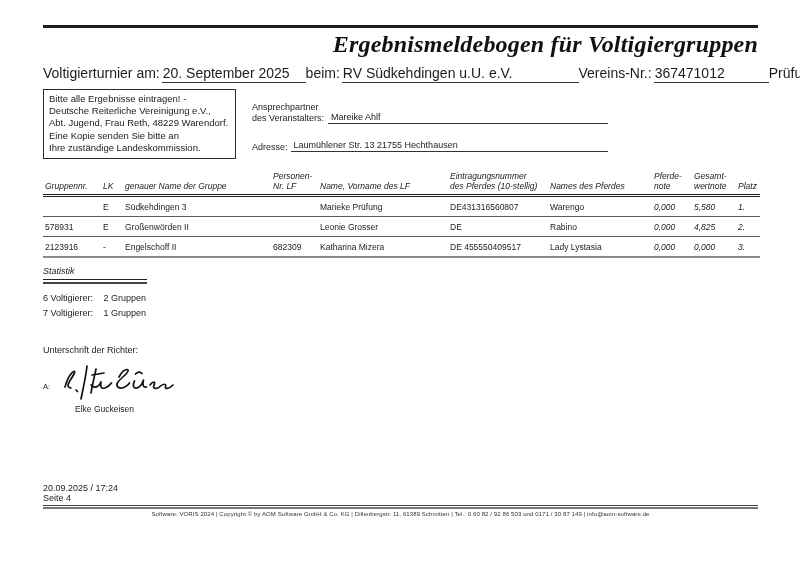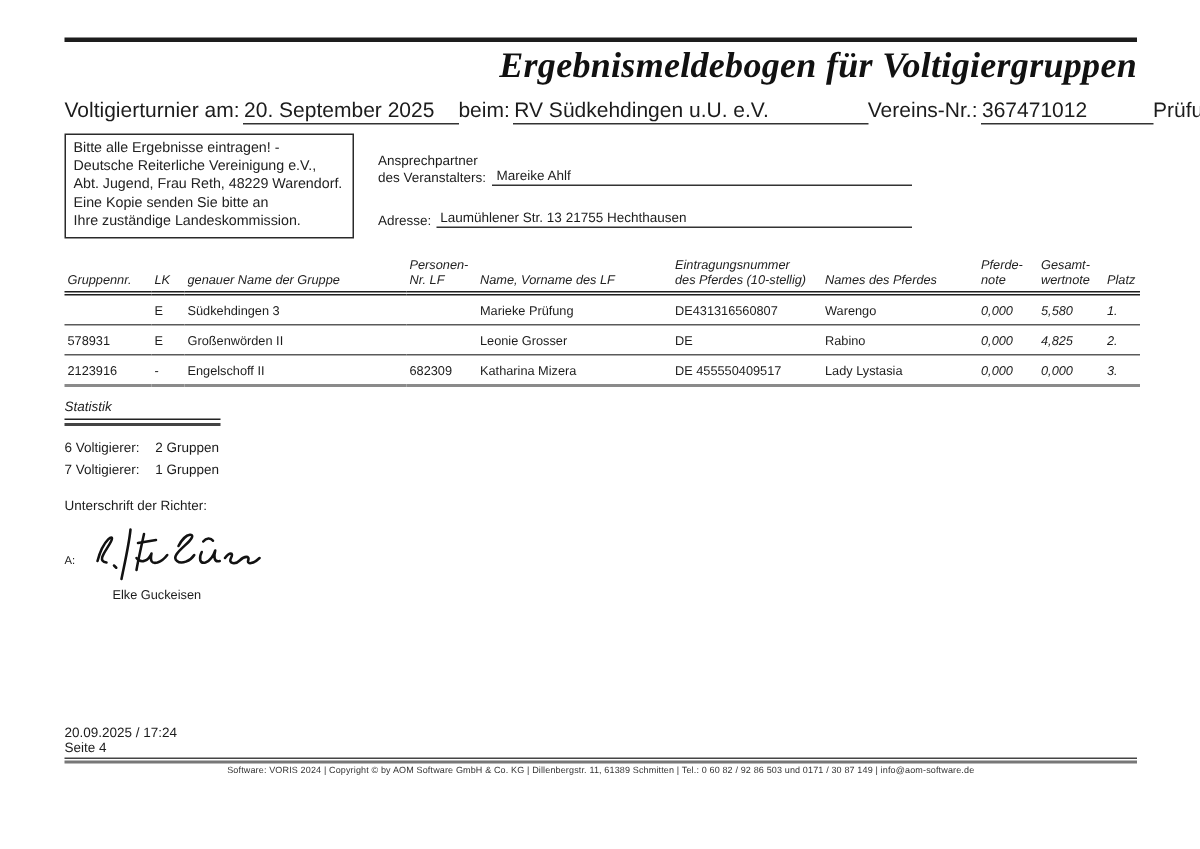--- a/index.html
+++ b/index.html
@@ -48,21 +48,21 @@
   table.results tr.last td{border-bottom:2px solid #8a8a8a;}
   table.results .r{text-align:left;}
   table.results .it{font-style:italic;}
   
   .stat-title{margin-top:8px;font-size:9px;font-style:italic;}
   .stat-rule{width:104px;height:2px;border-top:1px solid #222;border-bottom:2px solid #444;margin-top:3px;}
   .stat-entries{margin-top:9px;font-size:9px;}
   .stat-row{margin-bottom:5px;}
   .stat-label{display:inline-block;width:58px;}
   
-  .sig-caption{margin-top:14px;font-size:9px;}
+  .sig-caption{margin-top:27px;font-size:9px;}
   .sig-row{display:flex;align-items:center;margin-top:5px;}
   .sig-prefix{font-size:7.5px;margin:10px 6px 0 0;}
   .sig-name{font-size:8.5px;margin-top:2px;margin-left:32px;}
   
   .footer{position:absolute;left:43px;right:42px;top:483px;}
   .footer-line{display:flex;justify-content:space-between;font-size:9px;flex-direction:column;}
   .footer-rule{margin-top:2px;border-top:1px solid #444;border-bottom:2px solid #777;height:1px;}
   .footer-small{margin-top:2px;text-align:center;font-size:6px;color:#333;letter-spacing:.1px;}
 </style>
 </head>

